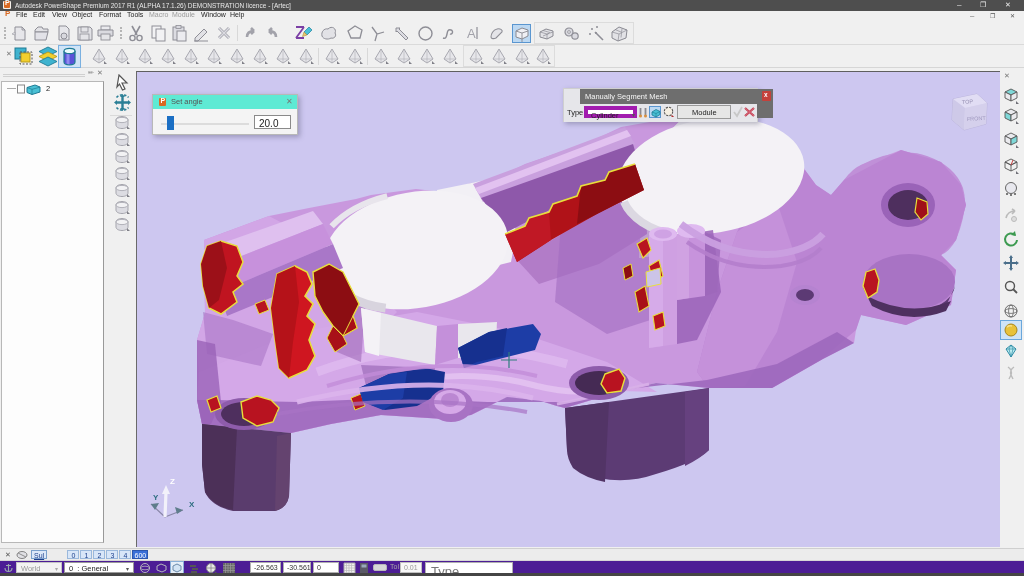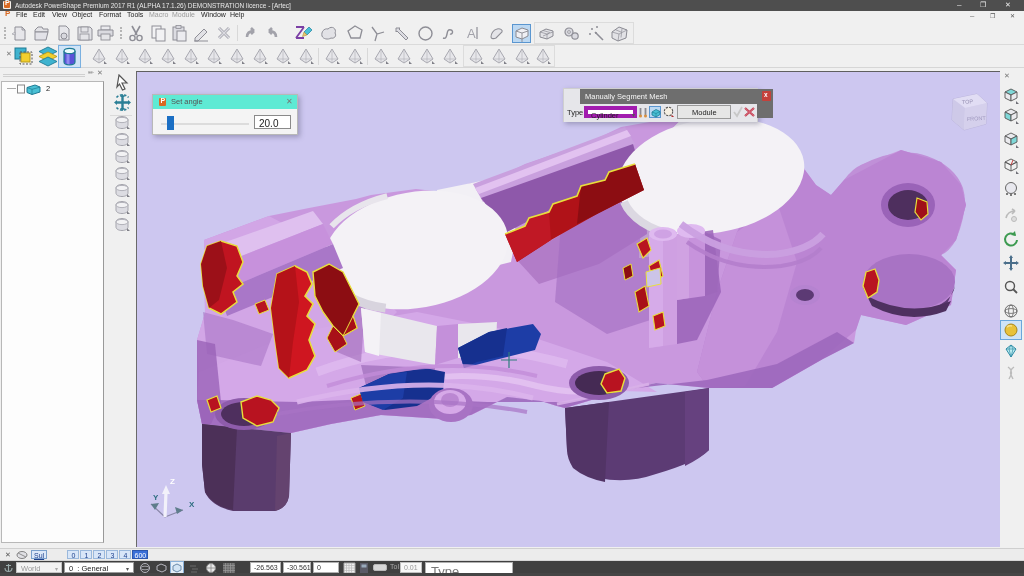--- a/index.html
+++ b/index.html
@@ -612,21 +612,21 @@
 <div class="ab" style="left:106px;top:1px;width:12px;height:9px;background:#d8e6f8;border:1px solid #9ab8dc;">
 <span class="ab" style="left:3.5px;top:0.5px;font-size:7px;color:#1c3f8c;">3</span>
       </div>
 <div class="ab" style="left:119px;top:1px;width:12px;height:9px;background:#d8e6f8;border:1px solid #9ab8dc;">
 <span class="ab" style="left:3.5px;top:0.5px;font-size:7px;color:#1c3f8c;">4</span>
       </div>
 <div class="ab" style="left:132px;top:1px;width:16px;height:9px;background:#3a6fd8;border:1px solid #2c56ac;">
 <span class="ab" style="left:1.5px;top:0.5px;font-size:7px;color:#fff;">600</span>
       </div>
 </div>
-<div class="ab" style="left:0;top:560px;width:1024px;height:13px;background:#404040;border-top:1px solid #d6d6d6;">
+<div class="ab" style="left:0;top:560px;width:1024px;height:13px;background:#4c1d95;border-top:1px solid #d6d6d6;">
 <svg class="ab" style="left:3px;top:2px" width="11" height="10" viewBox="0 0 11 10">
 <path d="M5.5 1v7M2 5c0 2 1.5 3.5 3.5 3.5S9 7 9 5M3 2.5h5" stroke="#9aa" stroke-width="1.1" fill="none"></path>
       </svg>
 <div class="ab" style="left:16px;top:1px;width:46px;height:11px;background:#f3f3f3;border:1px solid #c4c4c4;">
  <span class="ab" style="left:4px;top:1px;font-size:7.5px;color:#9a9a9a;">World</span>
  <span class="ab" style="left:38px;top:1.5px;font-size:6px;color:#aaa;">▾</span>
       </div>
 <div class="ab" style="left:64px;top:1px;width:70px;height:11px;background:#fff;border:1px solid #9a9a9a;">
  <span class="ab" style="left:4px;top:1px;font-size:7.5px;color:#222;">0&nbsp;&nbsp;: General</span>
  <span class="ab" style="left:61px;top:1.5px;font-size:6px;color:#555;">▾</span>

